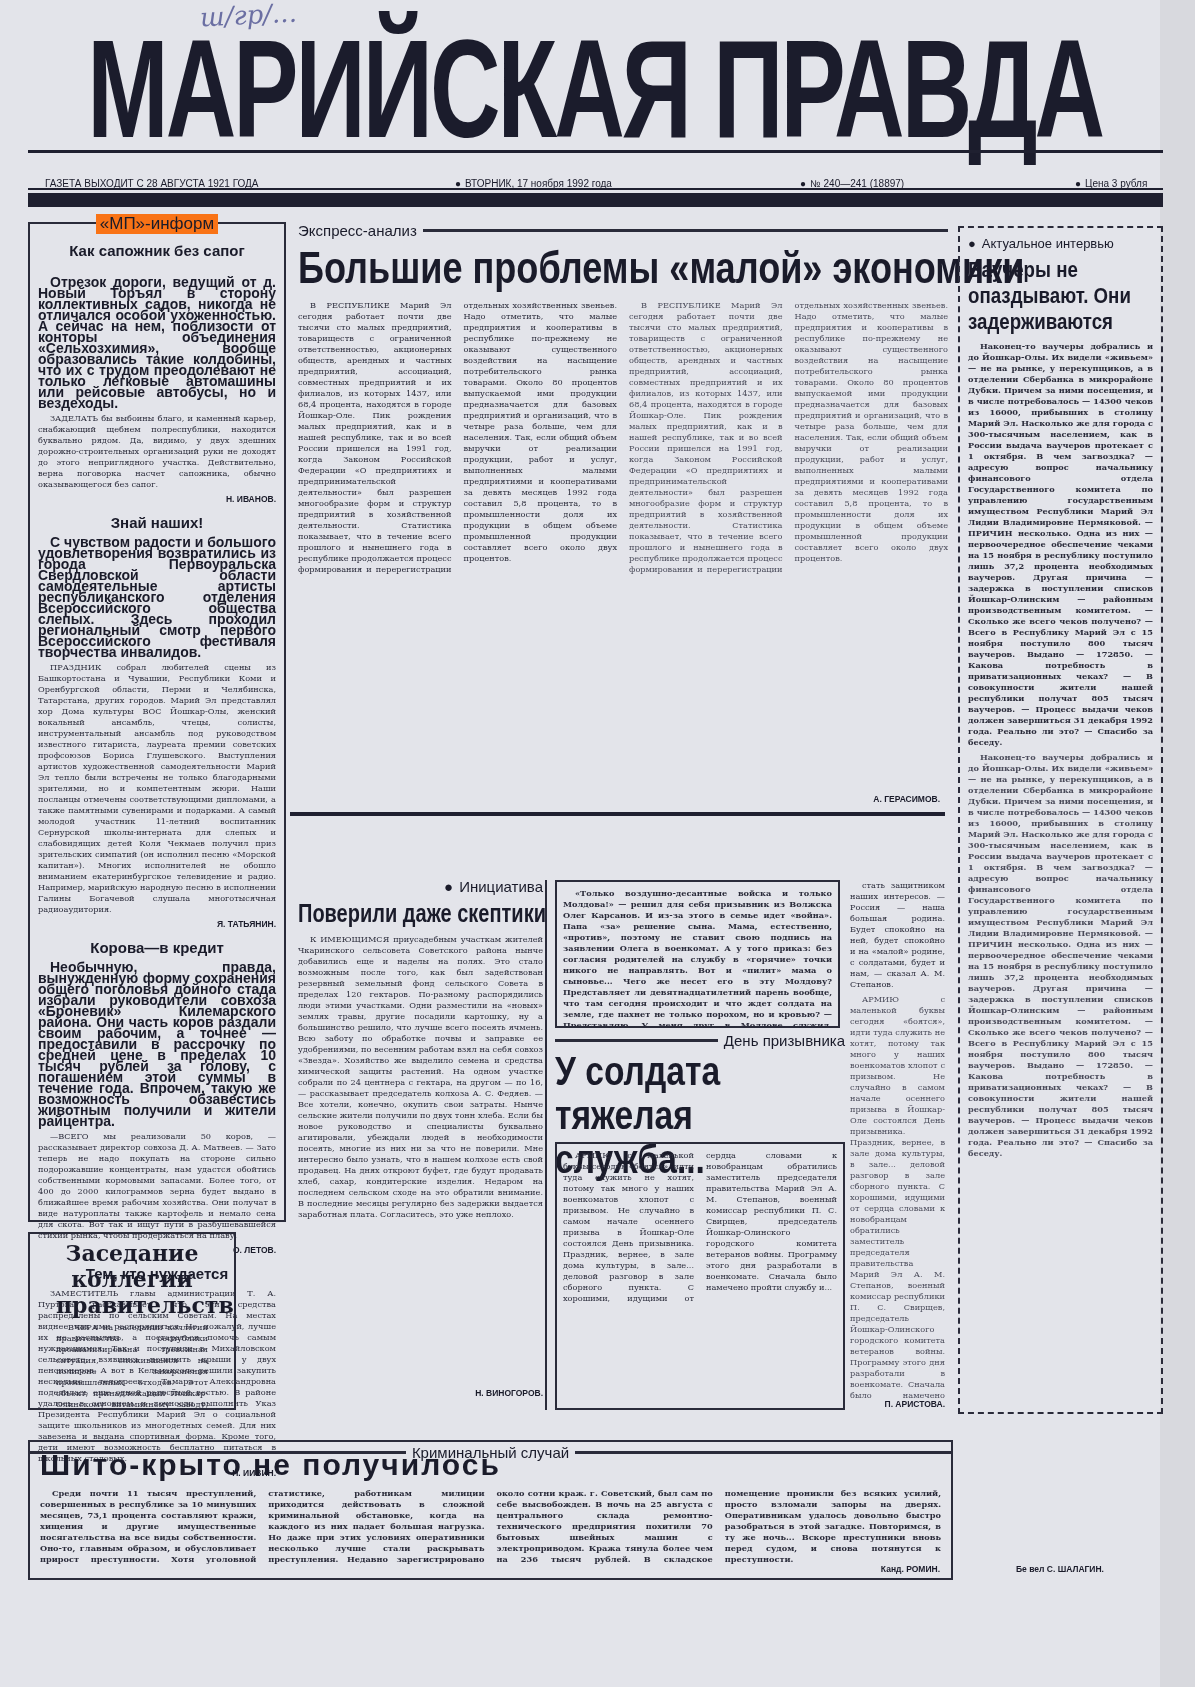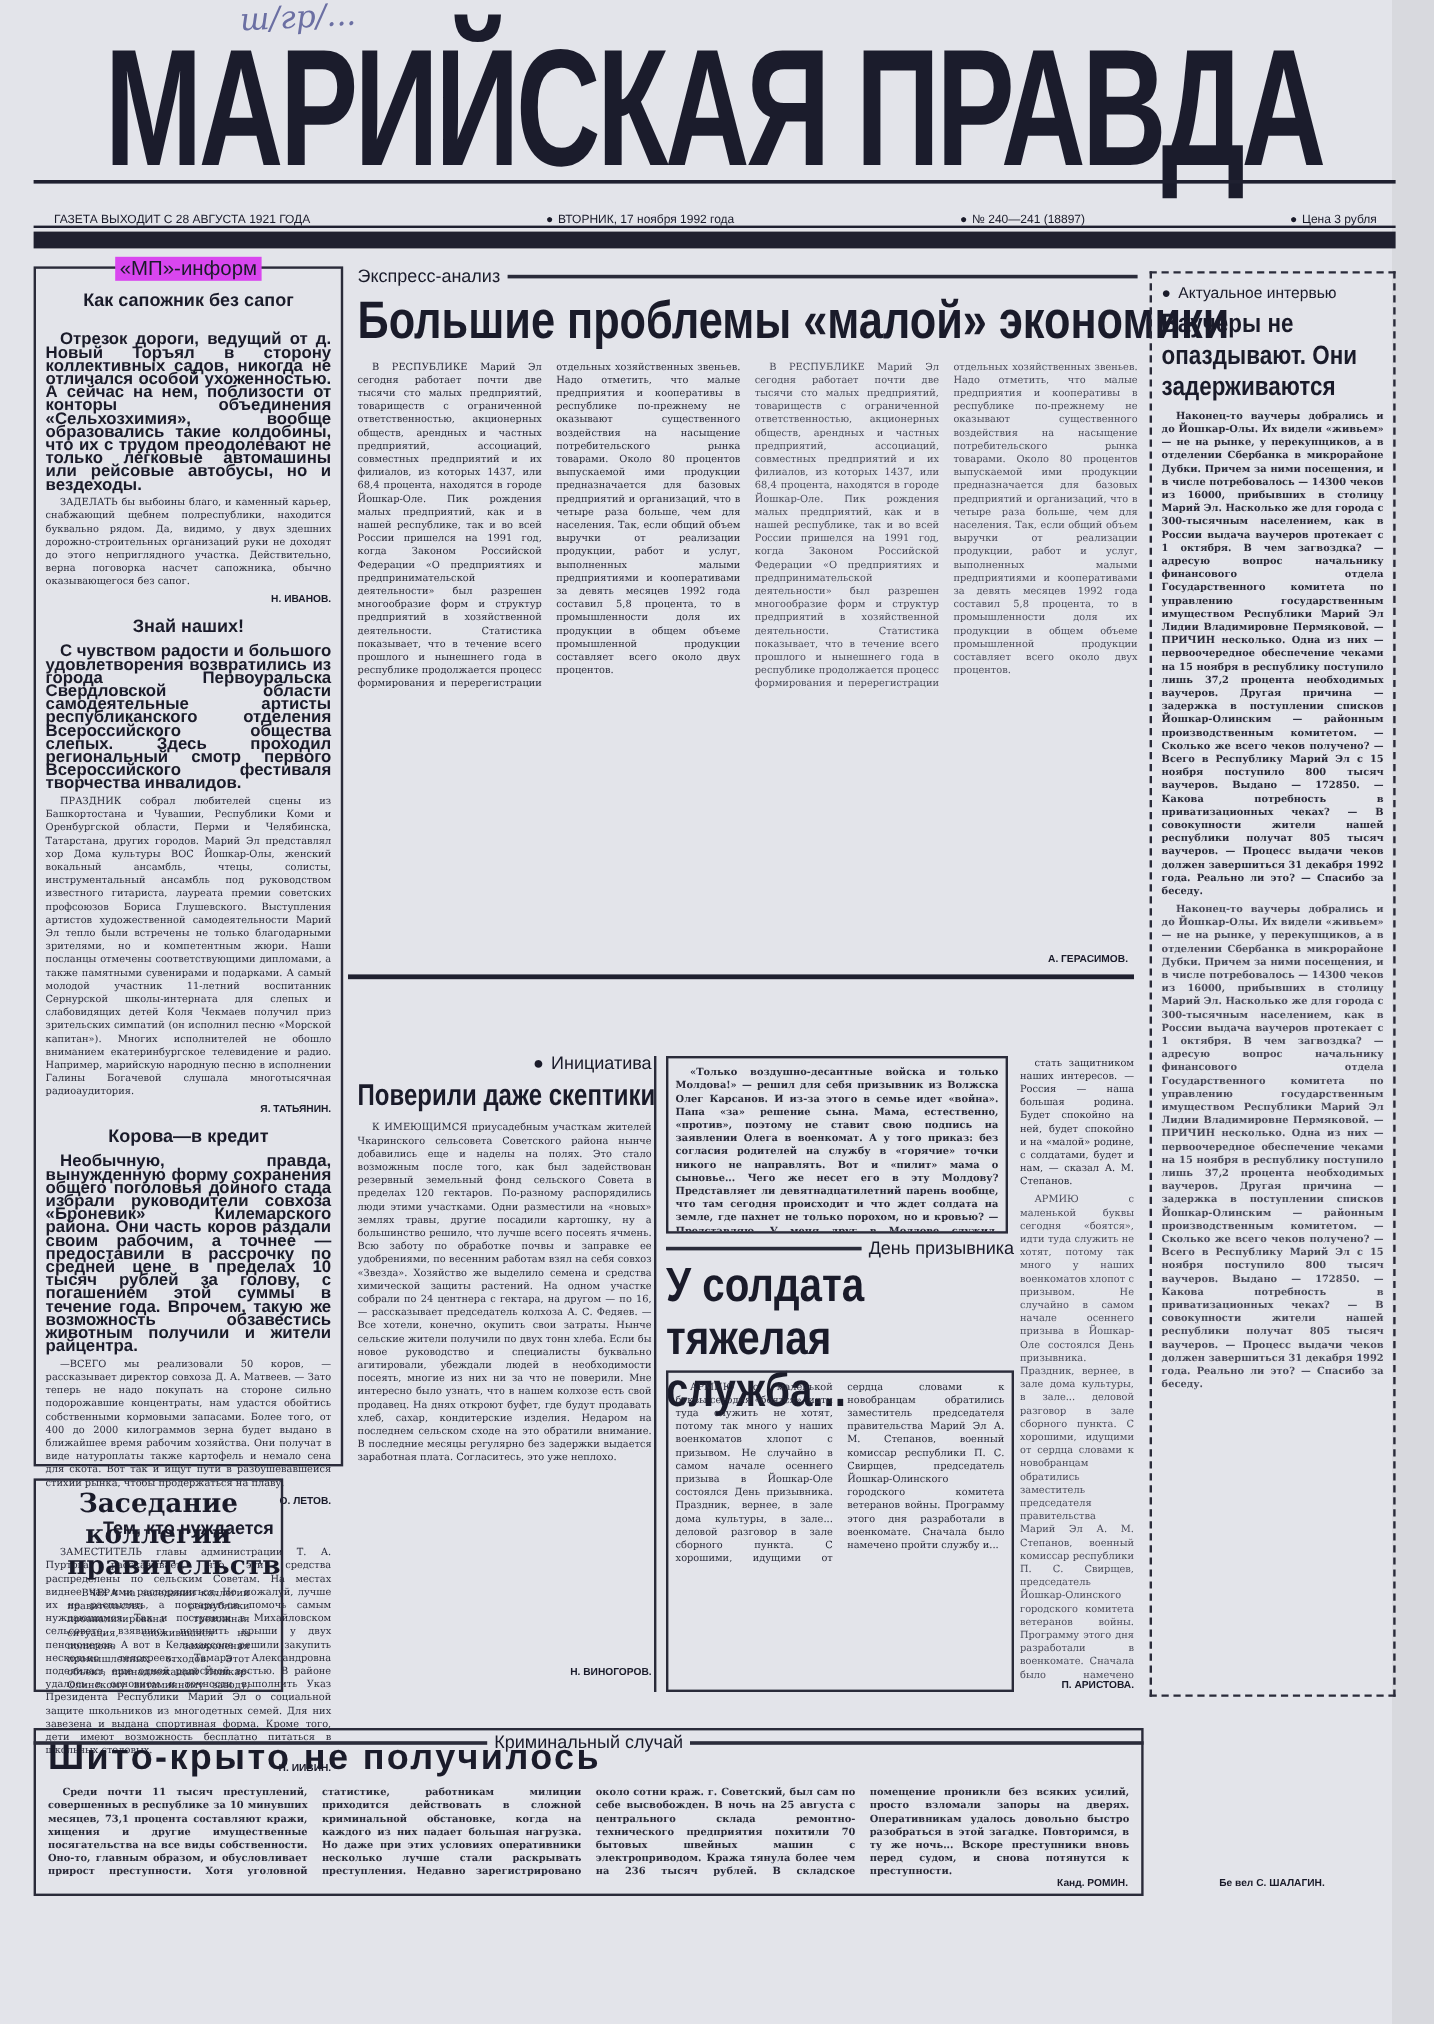--- a/index.html
+++ b/index.html
@@ -47,21 +47,21 @@
 <div class="infobar">
   <span style="left:0;">ГАЗЕТА ВЫХОДИТ С 28 АВГУСТА 1921 ГОДА</span>
   <span class="dot" style="left:410px;">ВТОРНИК, 17 ноября 1992 года</span>
   <span class="dot" style="left:755px;">№ 240—241 (18897)</span>
   <span class="dot" style="left:1030px;">Цена 3 рубля</span>
 </div>
 <div class="rule-thick" style="top:188px;height:2px;"></div>
 <div class="rule-thick" style="top:193px;height:14px;"></div>
 
 <div class="col boxed" style="left:28px;top:222px;width:258px;height:1000px;padding:6px 8px;">
-  <div class="section-label" style="justify-content:center;margin-top:-16px;background:#d946ef;padding:0 4px;width:max-content;margin-left:auto;margin-right:auto;font-size:17px;">«МП»-информ</div>
+  <div class="section-label" style="justify-content:center;margin-top:-16px;background:#f97316;padding:0 4px;width:max-content;margin-left:auto;margin-right:auto;font-size:17px;">«МП»-информ</div>
 
   <div class="h-sans" style="font-size:15px;margin:8px 0 18px;">Как сапожник без сапог</div>
   <div class="lead">
       <p>Отрезок дороги, ведущий от д. Новый Торъял в сторону коллективных садов, никогда не отличался особой ухоженностью. А сейчас на нем, поблизости от конторы объединения «Сельхозхимия», вообще образовались такие колдобины, что их с трудом преодолевают не только легковые автомашины или рейсовые автобусы, но и вездеходы.</p>
     </div>
   <div class="body">
       <p>ЗАДЕЛАТЬ бы выбоины благо, и каменный карьер, снабжающий щебнем полреспублики, находится буквально рядом. Да, видимо, у двух здешних дорожно-строительных организаций руки не доходят до этого неприглядного участка. Действительно, верна поговорка насчет сапожника, обычно оказывающегося без сапог.</p>
     </div>
   <div class="sig">Н. ИВАНОВ.</div>
 

